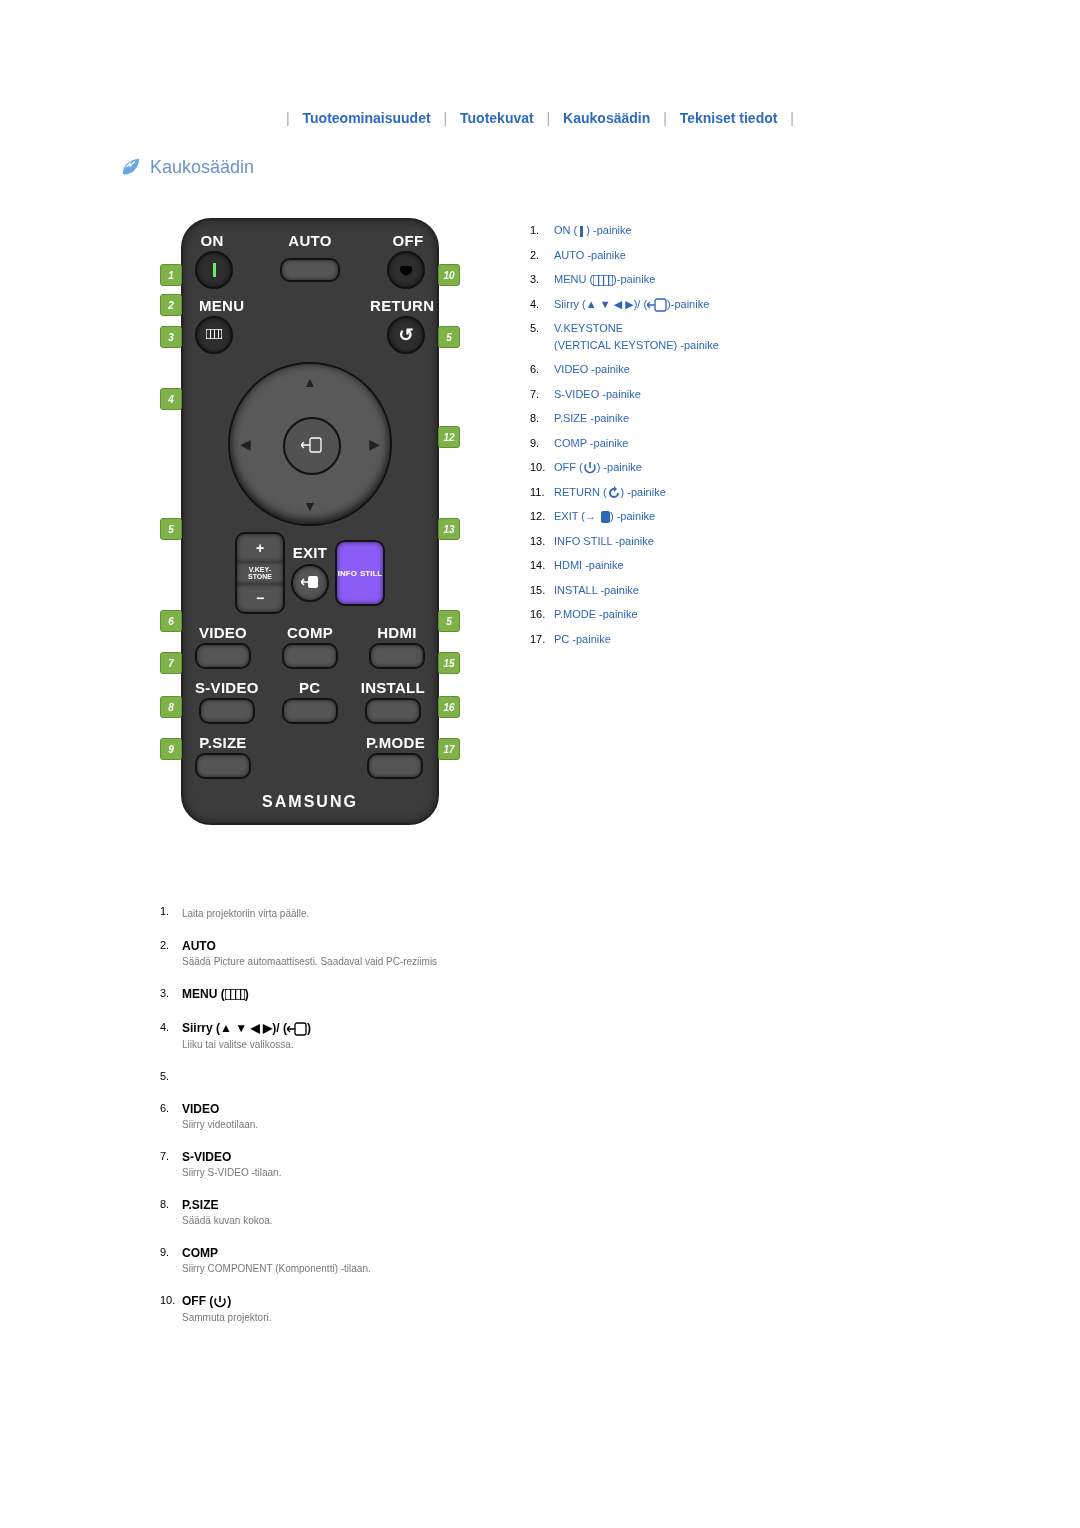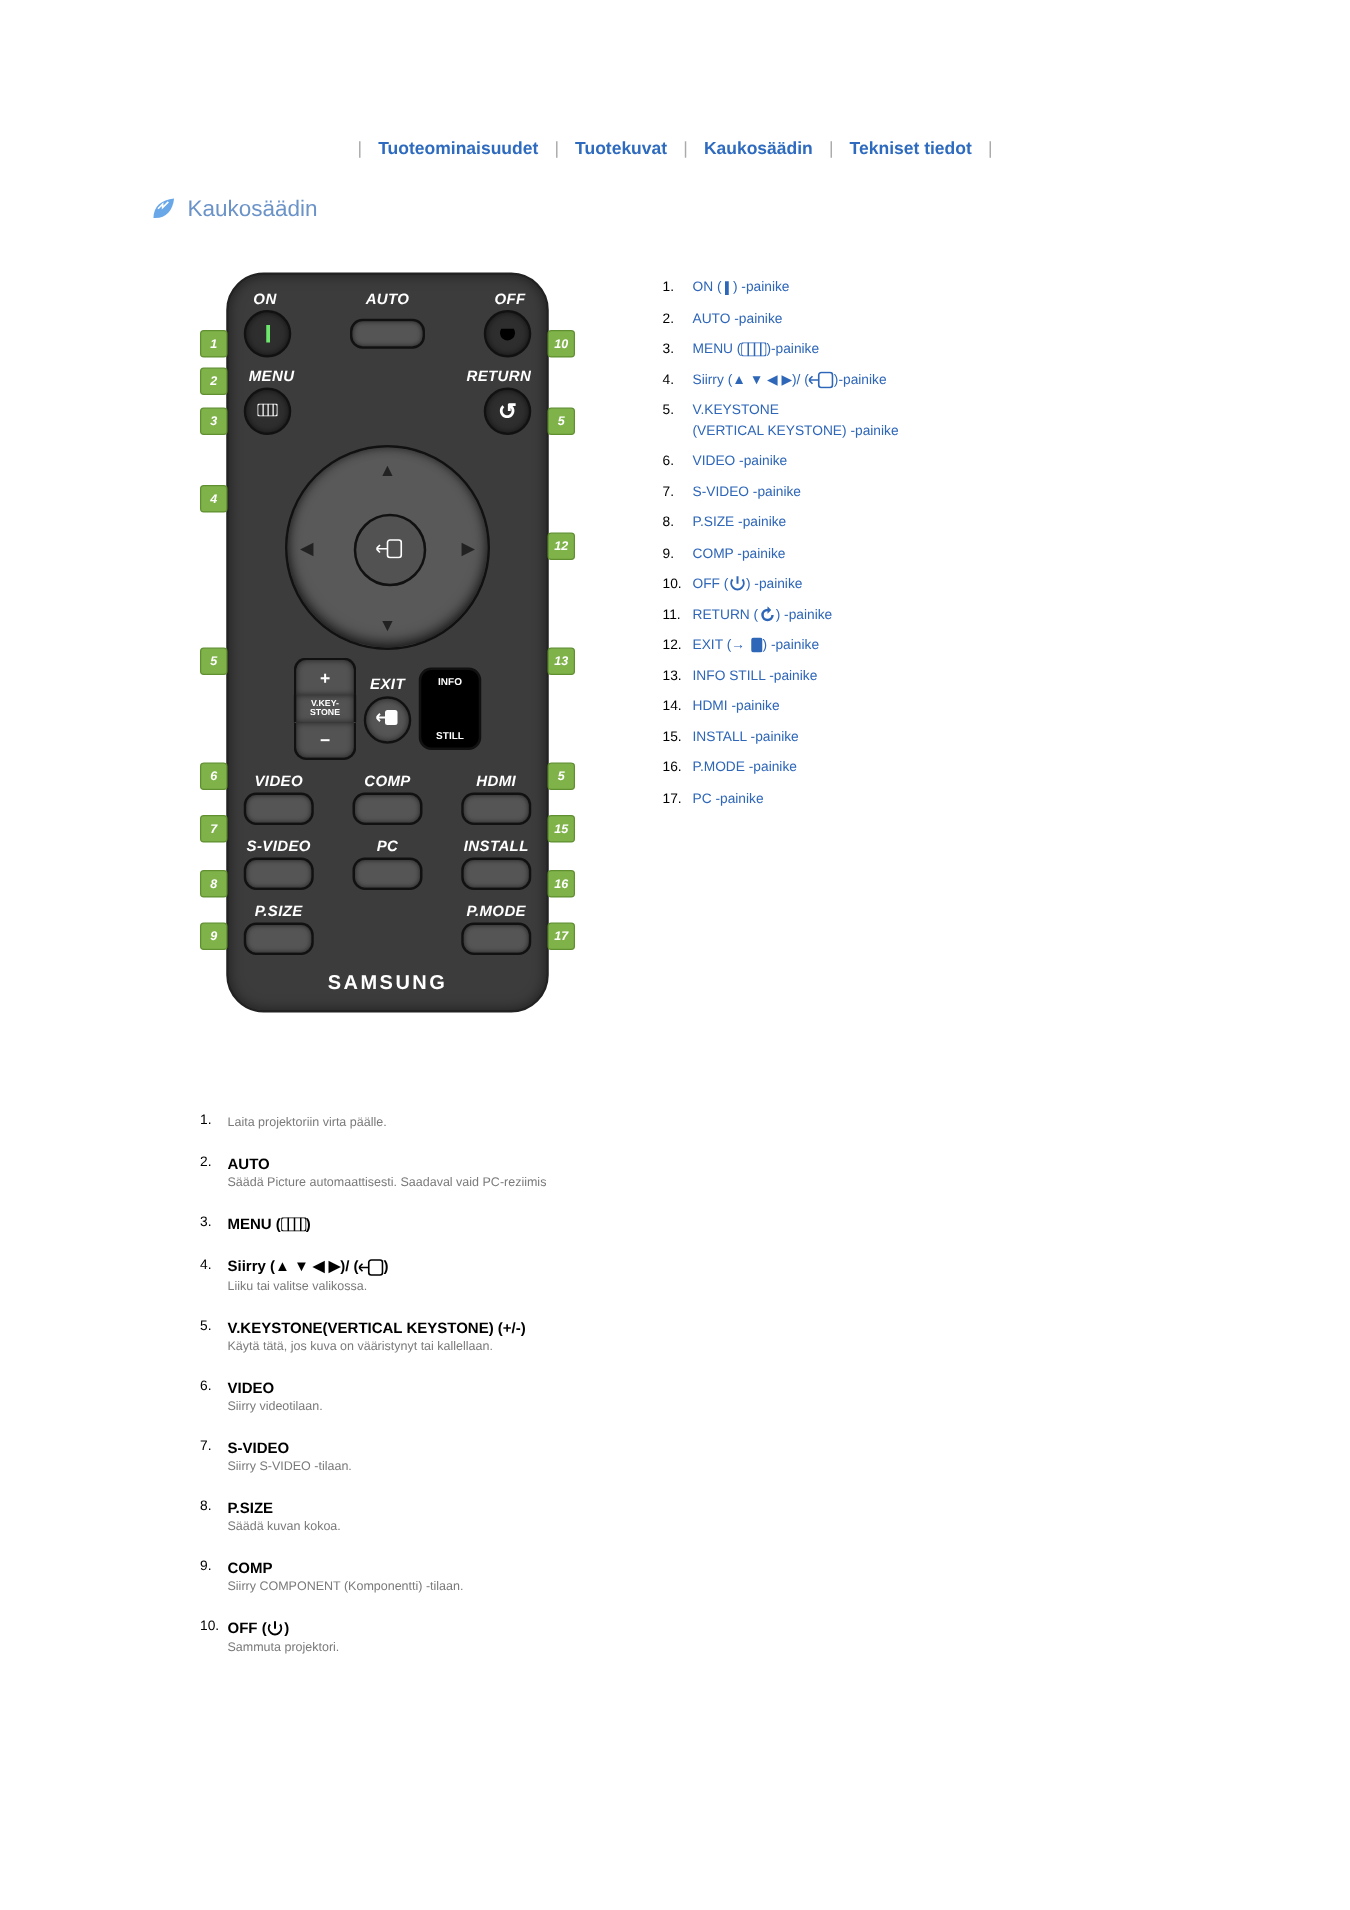--- a/index.html
+++ b/index.html
@@ -60,22 +60,22 @@
     background: #3c3c3c;
     border: 2px solid #222;
     padding: 12px 12px 12px 12px;
     box-shadow: inset 0 0 10px rgba(0,0,0,.5);
   }
   .remote-section {
     margin-bottom: 8px;
   }
   .row2 { display:flex; justify-content:space-between; }
   .lbl-small {
-    color:#fff; font-size:12px; font-weight:bold;
-    text-align:center; letter-spacing:.3px;font-style:italic;
+    color:#fff; font-size:15px; font-weight:bold;
+    text-align:center; letter-spacing:.3px;
   }
   .btn-circle {
     width:34px; height:34px; border-radius:50%;
     background:#2e2e2e; border:2px solid #111;
     display:flex; align-items:center; justify-content:center;
     box-shadow: inset 0 0 5px rgba(0,0,0,.6);
   }
   .btn-pill {
     height:20px; border-radius:10px;
     background:#555; border:2px solid #111;
@@ -115,22 +115,22 @@
     box-shadow: inset 0 0 5px rgba(0,0,0,.6);
   }
   .stack-box.top{border-top-left-radius:10px;border-top-right-radius:10px;border-bottom:none;}
   .stack-box.bot{border-bottom-left-radius:10px;border-bottom-right-radius:10px;border-top:none;}
   .stack-box.mid{border-top:none;border-bottom:none;height:22px;}
   .plus-minus{color:#fff;font-size:14px;font-weight:bold;}
   .vkey-lbl{color:#fff;font-size:7px;font-weight:bold;text-align:center;line-height:1;}
   .info-still-col{display:flex;flex-direction:column;align-items:center;}
   .info-box{
     width:46px;height:62px;border:2px solid #111;border-radius:10px;
-    background:#000000;box-shadow: inset 0 0 5px rgba(0,0,0,.6);
-    display:flex;flex-direction:column;justify-content:space-around;align-items:center;
+    background:#8b5cf6;box-shadow: inset 0 0 5px rgba(0,0,0,.6);
+    display:flex;flex-direction:row;justify-content:space-around;align-items:center;
   }
   .info-box div{color:#fff;font-size:8px;font-weight:bold;}
   .exit-col{display:flex;flex-direction:column;align-items:center;gap:3px;}
   .exit-circle{width:34px;height:34px;border-radius:50%;background:#555;border:2px solid #111;
     display:flex;align-items:center;justify-content:center;box-shadow: inset 0 0 5px rgba(0,0,0,.6);}
 
   .btn-row3{display:flex;justify-content:space-between;margin-top:10px;}
   .btn-col{display:flex;flex-direction:column;align-items:center;gap:2px;}
 
   .samsung-logo{
@@ -463,21 +463,21 @@
       <div class="desc-item"><span class="desc-num">3.</span><span class="desc-body"><div class="desc-title">MENU (<svg width="20" height="11" class="inline-icon">
               <rect x="0" y="0" width="20" height="11" rx="2" fill="none" stroke="#000" stroke-width="1.3"></rect>
               <rect x="5" y="0" width="1.2" height="11" fill="#000"></rect>
               <rect x="10" y="0" width="1.2" height="11" fill="#000"></rect>
               <rect x="15" y="0" width="1.2" height="11" fill="#000"></rect>
             </svg>)</div></span></div>
       <div class="desc-item"><span class="desc-num">4.</span><span class="desc-body"><div class="desc-title">Siirry (▲ ▼ ◀ ▶)/ (<svg width="20" height="14" class="inline-icon">
               <rect x="8" y="1" width="11" height="12" rx="2" fill="none" stroke="#000" stroke-width="1.3"></rect>
               <path d="M8 7 L0 7 L3 4 M0 7 L3 10" stroke="#000" stroke-width="1.3" fill="none"></path>
             </svg>)</div><div class="desc-sub">Liiku tai valitse valikossa.</div></span></div>
-      <div class="desc-item"><span class="desc-num">5.</span><span class="desc-body"><div class="desc-title">V.KEYSTONE(VERTICAL KEYSTONE) (+/-)</div><div class="desc-sub">Käytä tätä, jos kuva on vääristynyt tai kallellaan.</div></span></div>
+      <div class="desc-item"><span class="desc-num">5.</span></div>
       <div class="desc-item"><span class="desc-num">6.</span><span class="desc-body"><div class="desc-title">VIDEO</div><div class="desc-sub">Siirry videotilaan.</div></span></div>
       <div class="desc-item"><span class="desc-num">7.</span><span class="desc-body"><div class="desc-title">S-VIDEO</div><div class="desc-sub">Siirry S-VIDEO -tilaan.</div></span></div>
       <div class="desc-item"><span class="desc-num">8.</span><span class="desc-body"><div class="desc-title">P.SIZE</div><div class="desc-sub">Säädä kuvan kokoa.</div></span></div>
       <div class="desc-item"><span class="desc-num">9.</span><span class="desc-body"><div class="desc-title">COMP</div><div class="desc-sub">Siirry COMPONENT (Komponentti) -tilaan.</div></span></div>
       <div class="desc-item"><span class="desc-num">10.</span><span class="desc-body"><div class="desc-title">OFF (<svg width="14" height="14" class="inline-icon">
               <path d="M7 1 L7 7 M3 3.5 A5 5 0 1 0 11 3.5" stroke="#000" stroke-width="1.6" fill="none"></path>
             </svg>)</div><div class="desc-sub">Sammuta projektori.</div></span></div>
     </div>
 </div>
 

